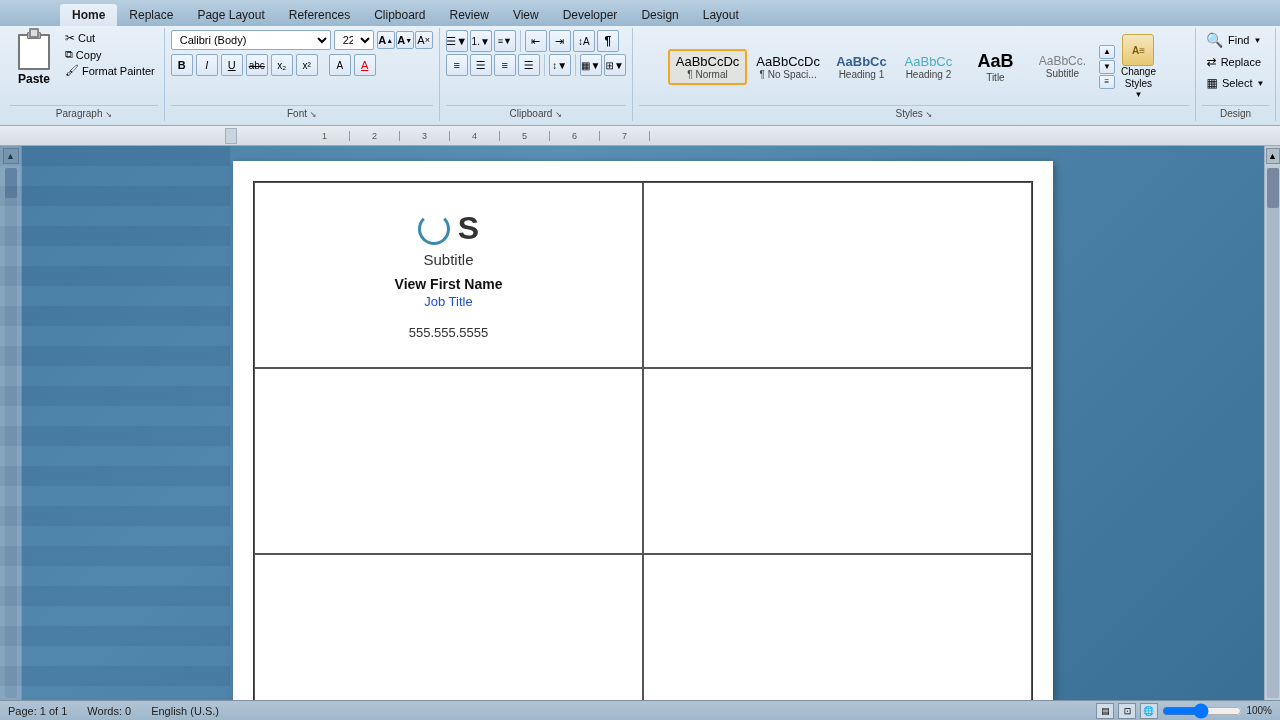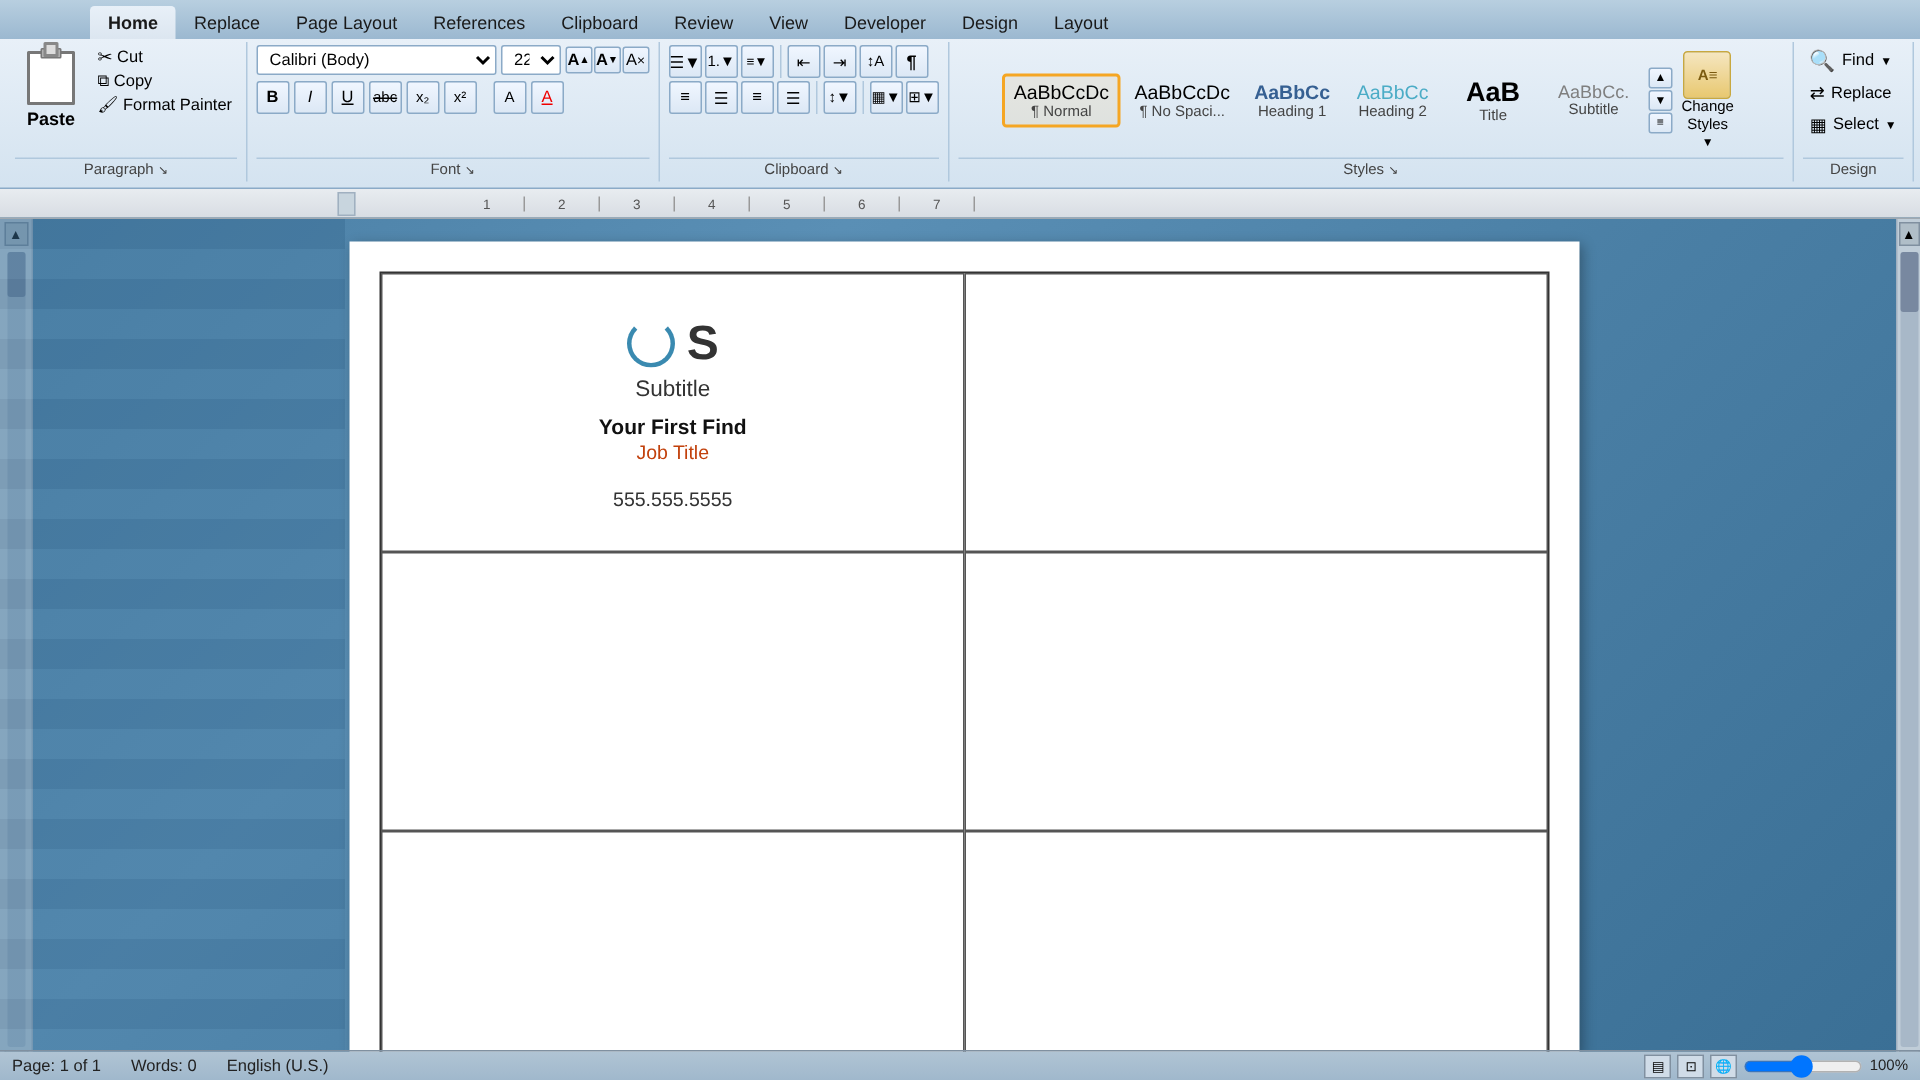--- a/index.html
+++ b/index.html
@@ -74,21 +74,21 @@
     .card-grid { display: grid; grid-template-columns: 1fr 1fr; grid-template-rows: repeat(3, 186px); border: 1px solid #333; margin: 20px; }
     .card-cell { border: 1px solid #555; display: flex; flex-direction: column; align-items: center; justify-content: center; padding: 10px; position: relative; }
 
     
     .card-logo-area { display: flex; align-items: center; gap: 8px; margin-bottom: 4px; }
     .card-logo-circle { width: 32px; height: 32px; border: 3px solid #3a8ab0; border-top-color: transparent; border-radius: 50%; }
     .card-logo-s { font-size: 32px; font-weight: bold; color: #333; }
     .card-business-name { font-size: 22px; font-weight: bold; color: #111; margin-bottom: 2px; }
     .card-subtitle { font-size: 15px; color: #333; margin-bottom: 8px; }
     .card-name { font-size: 14px; font-weight: bold; color: #111; margin-bottom: 2px; }
-    .card-job { font-size: 13px; color: #c2410c; margin-bottom: 8px; }
+    .card-job { font-size: 13px; color: #1d4ed8; margin-bottom: 8px; }
     .card-phone { font-size: 13px; color: #333; }
 
     
     .watermark { position: absolute; bottom: 20px; right: 30px; font-size: 28px; color: rgba(180,190,200,0.5); font-style: italic; pointer-events: none; }
 
     
     .status-bar { height: 20px; background: linear-gradient(to bottom, #b0c4d4, #a0b8cc); border-top: 1px solid #8090a0; display: flex; align-items: center; padding: 0 8px; font-size: 11px; color: #222; gap: 20px; position: absolute; bottom: 0; left: 0; right: 0; }
 
     
     .style-normal-highlight { border: 2px solid #f5a623; background: rgba(245,166,35,0.1); }
@@ -314,21 +314,21 @@
 
       <div class="card-grid">
 
         <div class="card-cell" style="align-items:center;justify-content:center;">
           <div style="display:flex;flex-direction:column;align-items:center;">
             <div class="card-logo-area">
               <div class="card-logo-circle"></div>
               <span class="card-logo-s">S</span>
             </div>
             <div class="card-subtitle">Subtitle</div>
-            <div class="card-name">Your First Find</div>
+            <div class="card-name">View First Name</div>
             <div class="card-job">Job Title</div>
             <div style="height:8px;"></div>
             <div class="card-phone">555.555.5555</div>
           </div>
         </div>
 
         <div class="card-cell"></div>
 
         <div class="card-cell"></div>
 

